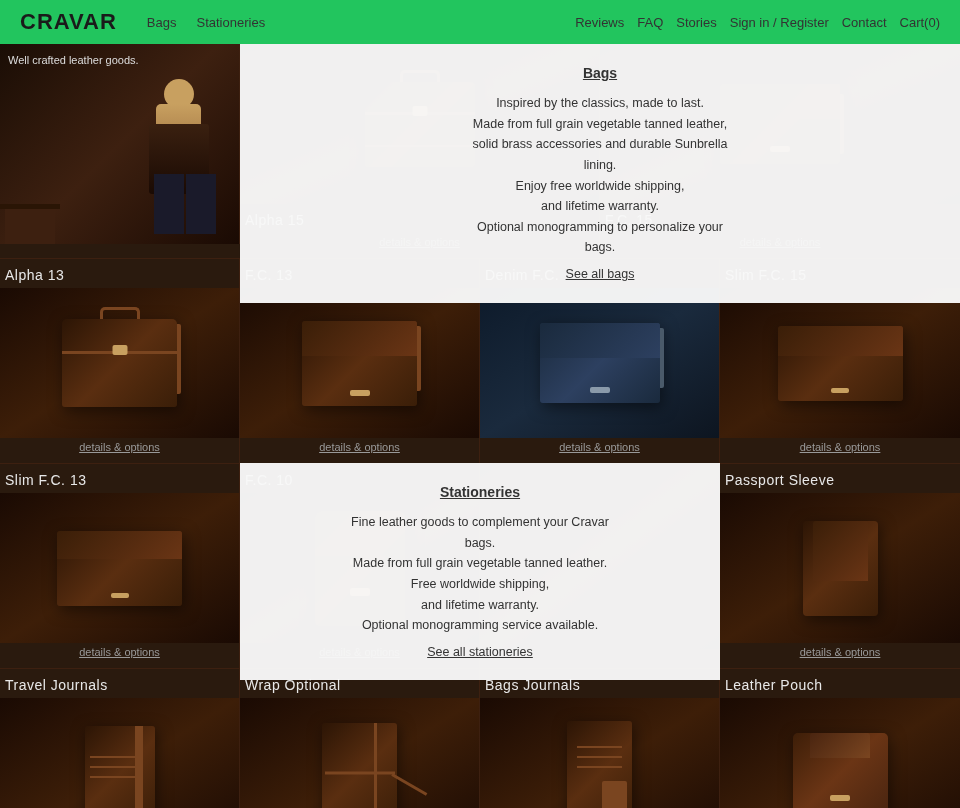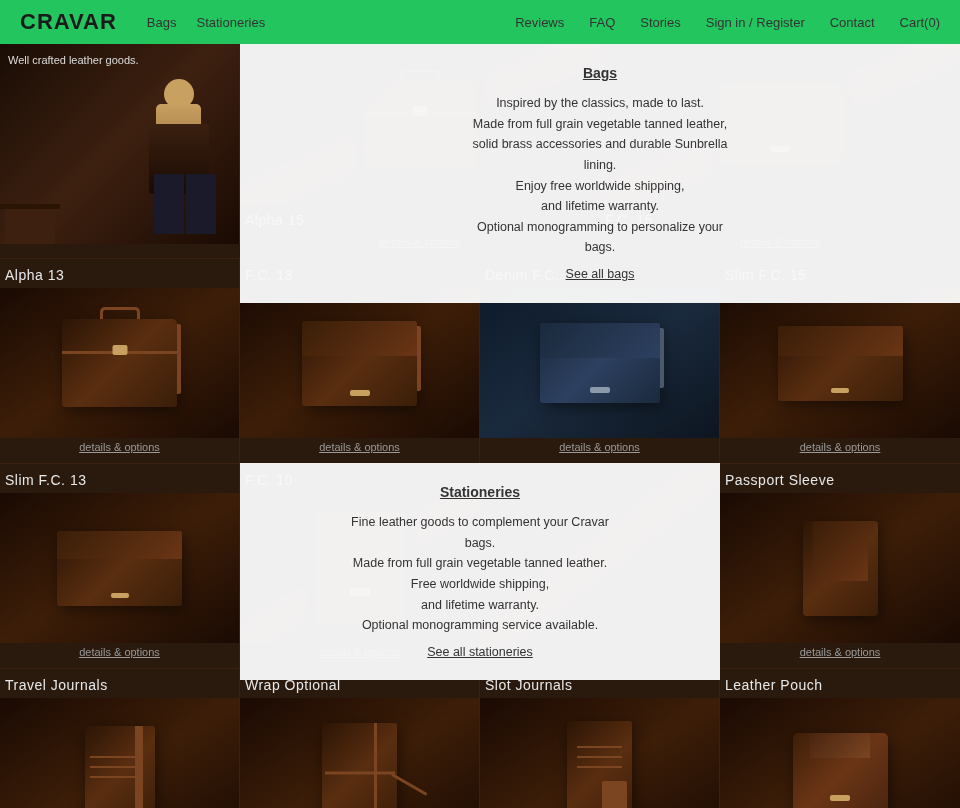--- a/index.html
+++ b/index.html
@@ -27,21 +27,21 @@
       gap: 20px;
     }
     .nav-left a, .nav-right a {
       color: #333;
       text-decoration: none;
       font-size: 13px;
     }
     .nav-right {
       margin-left: auto;
       display: flex;
-      gap: 25px;
+      gap: 13px;
       align-items: flex-start;
     }
     .nav-right a { color: #333; }
     .cart-btn { color: #333; text-decoration: none; font-size: 13px; }
 
     .item-title {
       text-align: left;
       padding: 8px 5px 5px;
       font-size: 14px;
       color: #e8e8e8;
@@ -538,21 +538,21 @@
         <div class="wrap-journal">
           <div class="wrap-tie"></div>
           <div style="width:3px;height:100px;background:#7a4520;position:absolute;right:20px;top:0;"></div>
           <div style="width:40px;height:3px;background:#7a4520;position:absolute;top:50%;left:70px;transform:rotate(30deg);transform-origin:left center;"></div>
         </div>
       </div>
 
     </div>
 
     <div class="grid-cell" style="border-right:1px solid #3d2010;">
-      <div class="item-title">Slot Journals</div>
+      <div class="item-title">Bags Journals</div>
       <div class="img-cell">
         <div class="slot-journal">
           <div class="slot-line" style="top:25px;"></div>
           <div class="slot-line" style="top:35px;"></div>
           <div class="slot-line" style="top:45px;"></div>
           <div style="width:25px;height:30px;background:#7a4520;position:absolute;right:5px;top:60px;border-radius:2px;"></div>
         </div>
       </div>
 
     </div>

